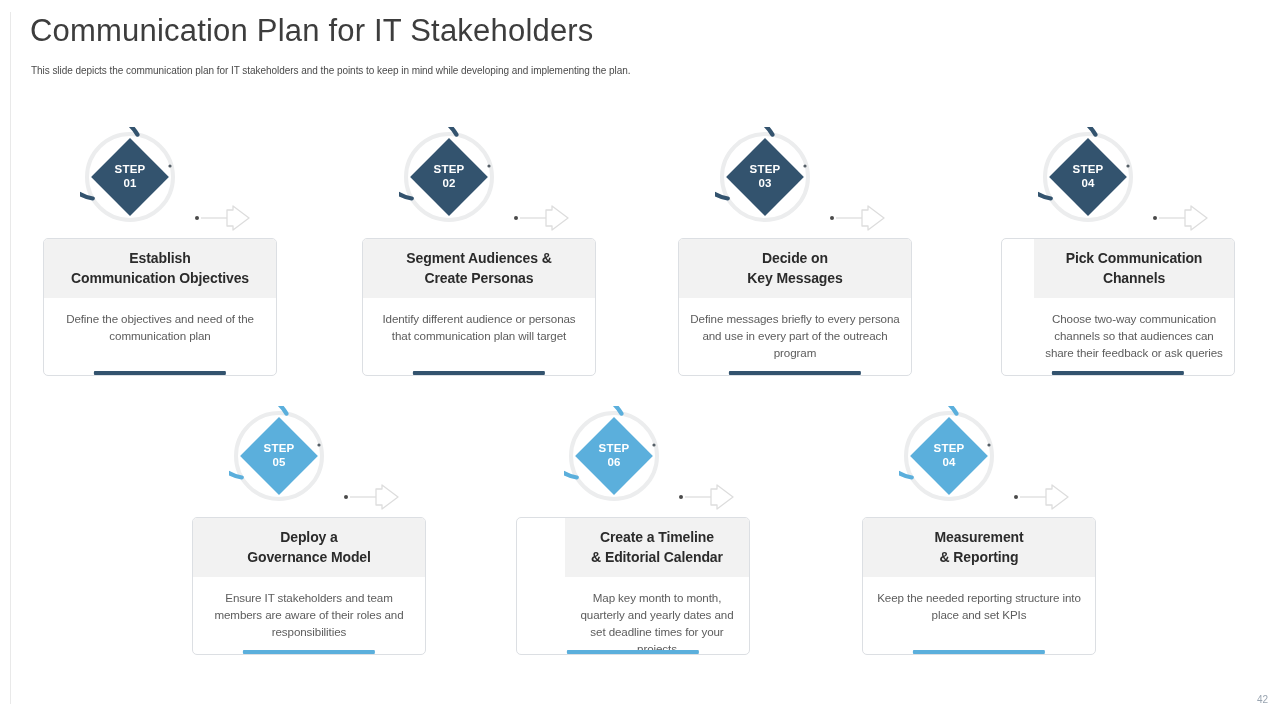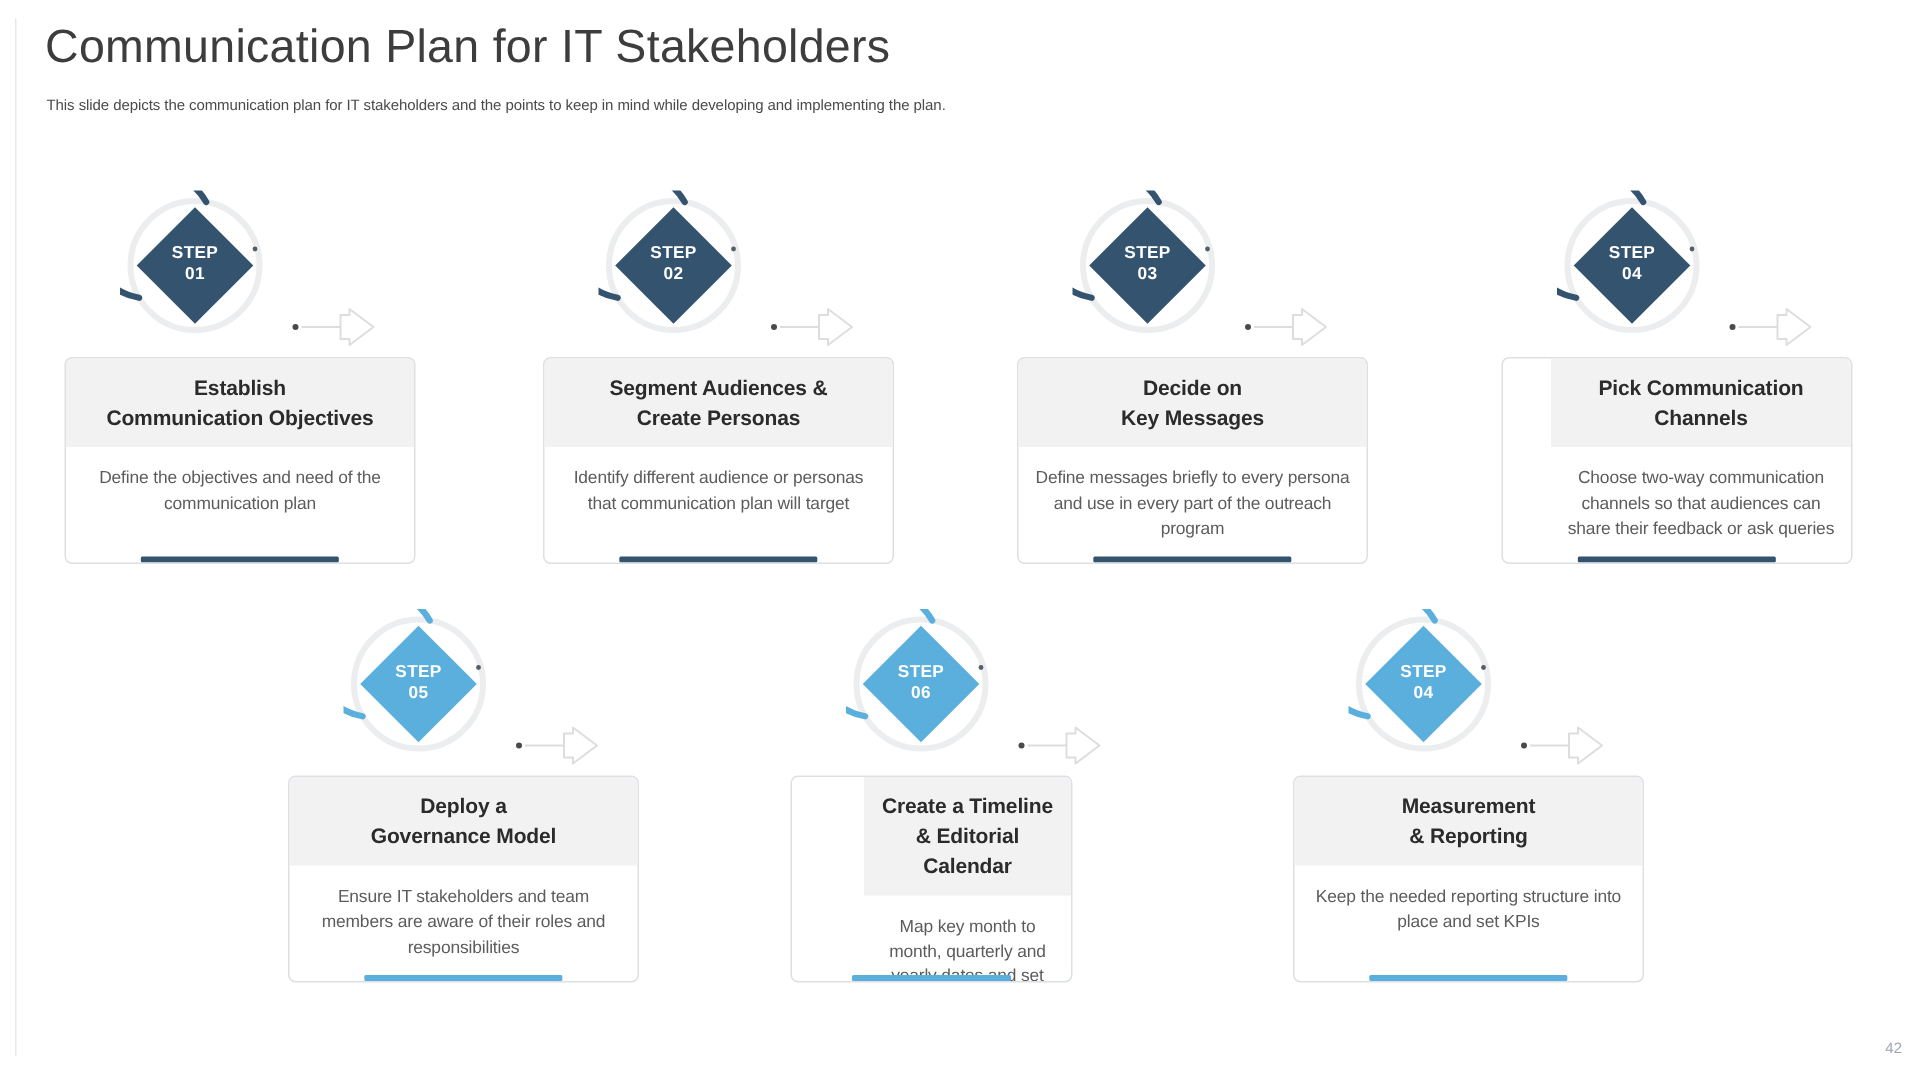--- a/index.html
+++ b/index.html
@@ -312,21 +312,21 @@
        <span>STEP</span>
        <span>06</span>
      </div>
       </div>
       <div class="connector" style="left: 677px; top: 484px;">
   <svg width="62" height="26" viewBox="0 0 62 26">
     <circle cx="4" cy="13" r="2" fill="#4a4a4a"></circle>
     <line x1="8" y1="13" x2="40" y2="13" stroke="#DDDDDD" stroke-width="1.3"></line>
     <path d="M 34 5 L 34 21 L 40 21 L 40 25 L 56 13 L 40 1 L 40 5 Z" fill="#ffffff" stroke="#DDDDDD" stroke-width="1.3" stroke-linejoin="round"></path>
   </svg></div>
-      <div class="card" style="left: 527px; top: 517px; width: 188px; height: 138px; padding-left: 48px;">
+      <div class="card" style="left: 516px; top: 517px; width: 234px; height: 138px; padding-left: 48px;">
         <div class="card-title">
        <span>Create a Timeline</span><br>
        <span>&amp; Editorial Calendar</span>
      </div>
      <div class="card-body">Map key month to month, quarterly and yearly dates and set deadline times for your projects</div>
      <div class="card-accent" style="background:#5BAFDC"></div>
       </div>
       <div class="step" style="left: 899px; top: 406px; width: 100px; height: 100px;">
         <div class="badge">
   <svg width="100" height="100" viewBox="0 0 100 100">

